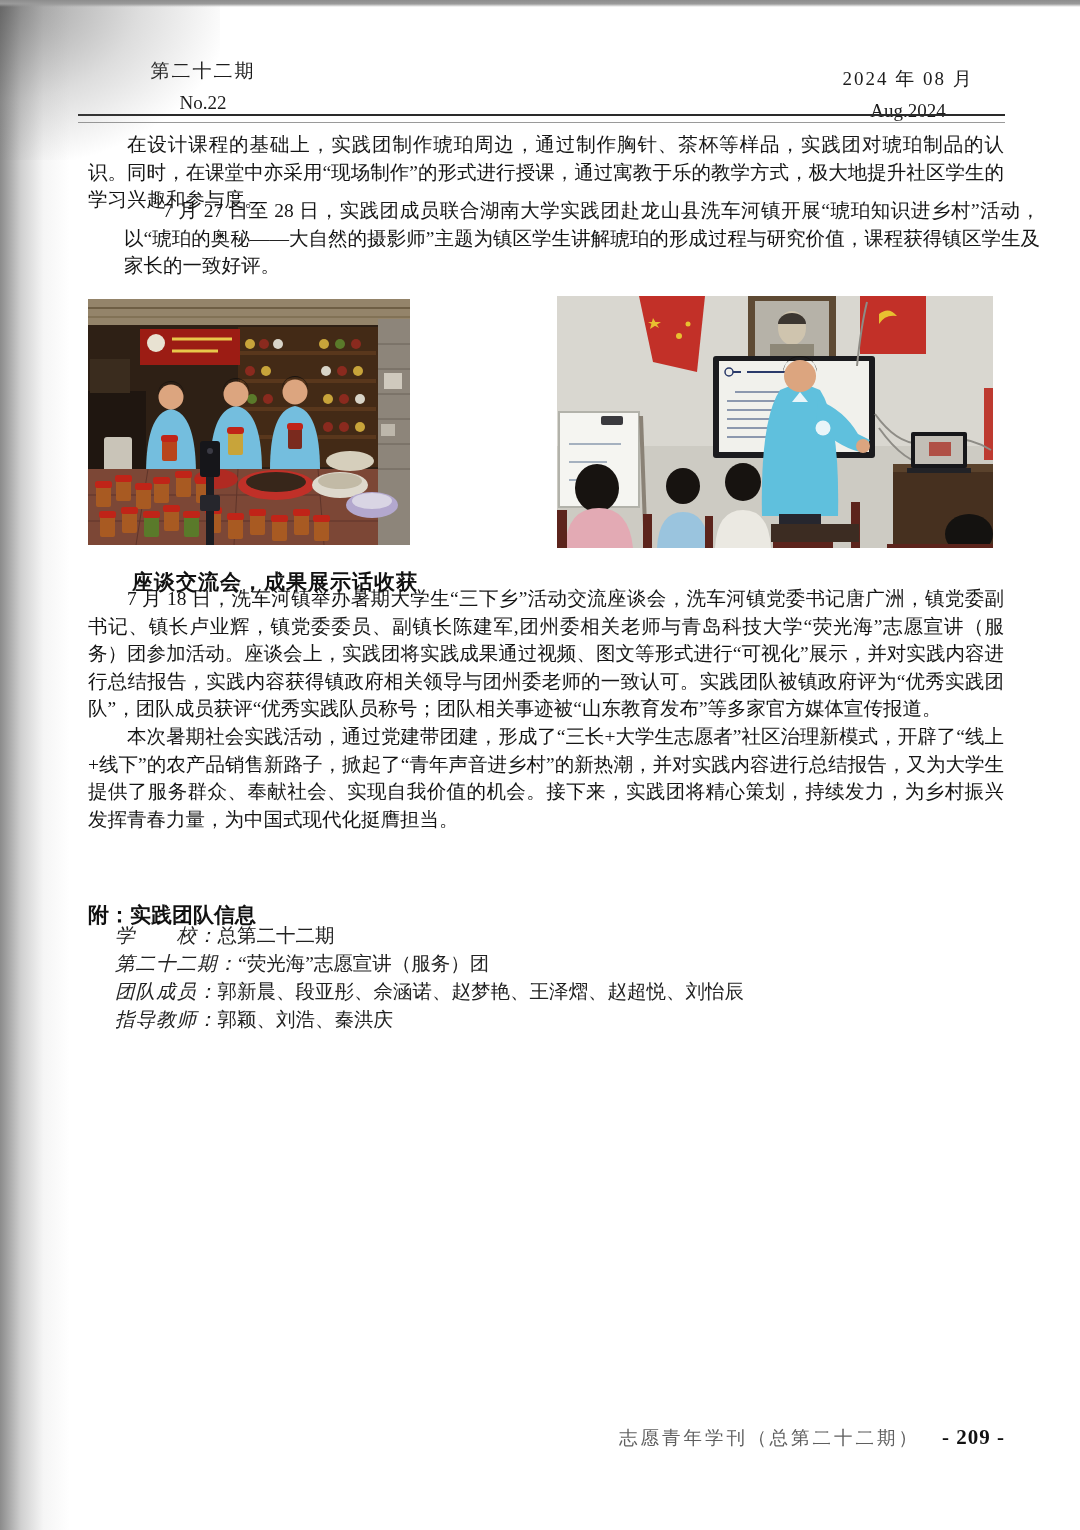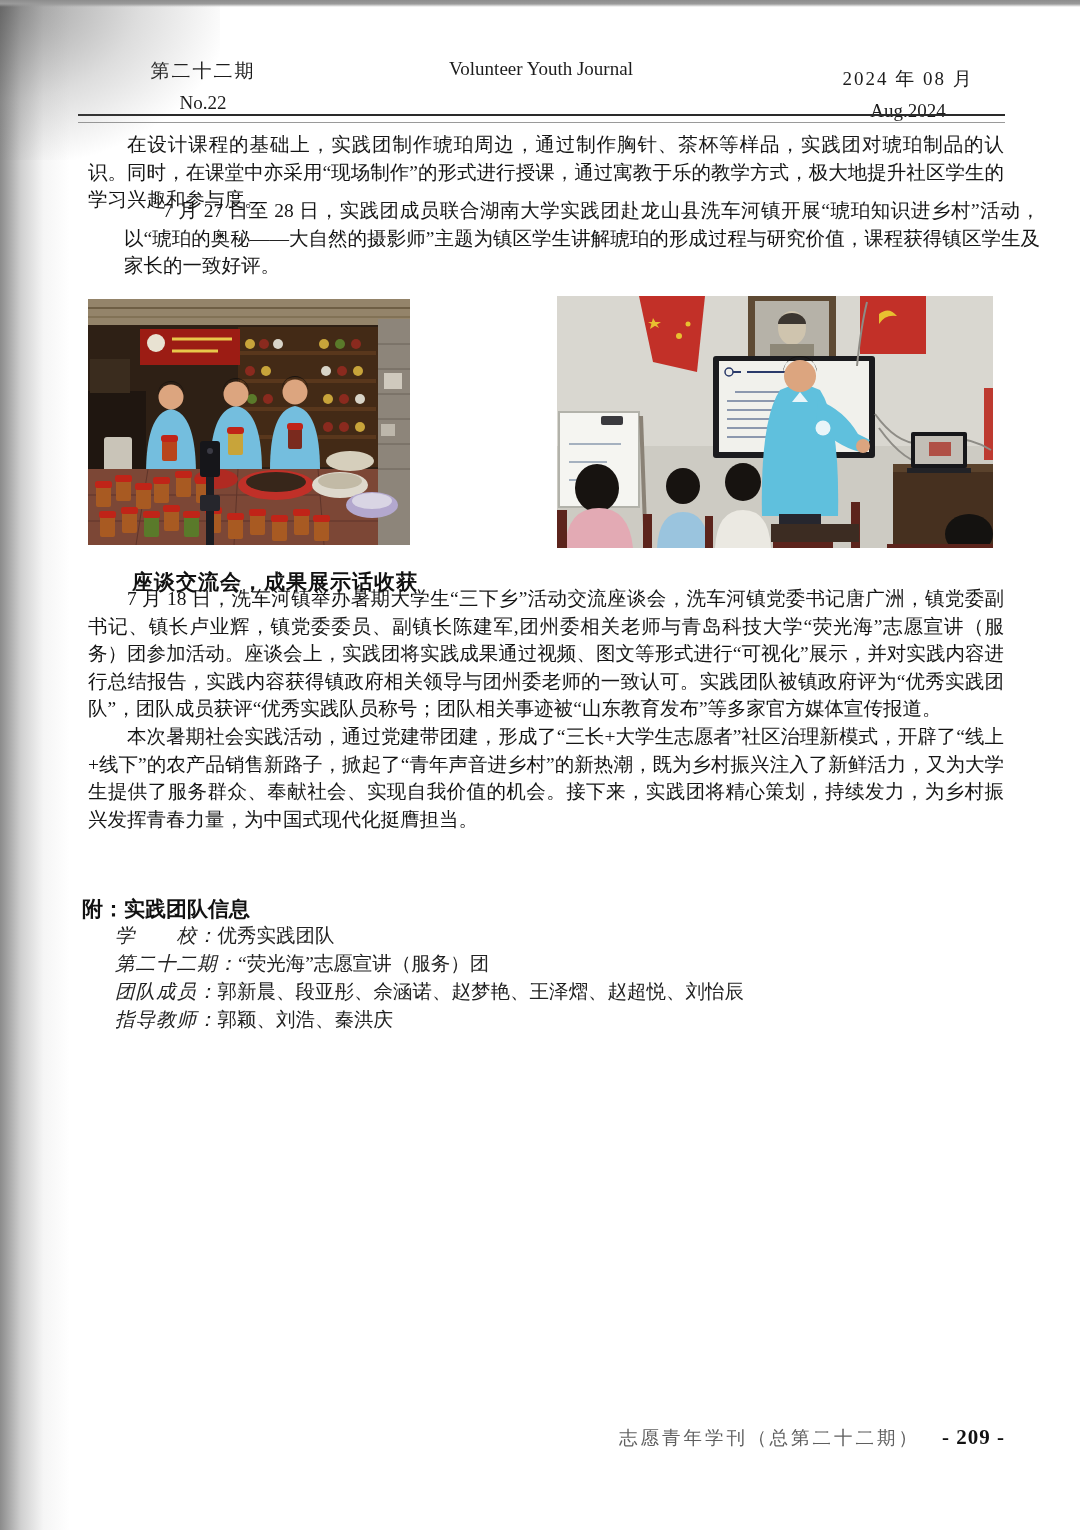--- a/index.html
+++ b/index.html
@@ -38,21 +38,21 @@
   
   .photo{position:absolute;display:block;}
   #photo-left{left:88px;top:299px;width:322px;height:246px;}
   #photo-right{left:557px;top:296px;width:436px;height:252px;}
 
   .caption{position:absolute;left:115px;top:551px;font-size:21px;font-weight:bold;
     color:#111;letter-spacing:1px;margin:17px;}
 
   
   .appendix-title{position:absolute;left:78px;top:891px;font-size:21px;font-weight:bold;
-    color:#111;font-family:"Liberation Sans","DejaVu Sans",sans-serif;margin:4px;}
+    color:#111;font-family:"Liberation Sans","DejaVu Sans",sans-serif;margin:10px;}
   .appendix-items{position:absolute;left:115px;top:922px;width:880px;}
   .appendix-item{font-size:19.5px;line-height:28px;color:#222;margin:0;
     font-family:"Liberation Serif","DejaVu Serif",serif;}
   .appendix-item .lbl{letter-spacing:1px;font-style:italic;}
 
   
   .footer{position:absolute;left:0;top:1425px;width:1005px;text-align:right;}
   .footer-journal{font-size:18.5px;color:#5f5f5f;letter-spacing:3px;}
   .footer-page{font-size:21px;color:#111;font-weight:bold;margin-left:18px;letter-spacing:1px;}
 </style>
@@ -60,21 +60,20 @@
 <body>
 
 <div class="page">
 
   <div class="hdr">
     <div class="hdr-left">
       <div class="hdr-cn">第二十二期</div>
       <div class="hdr-en">No.22</div>
     </div>
     <div class="hdr-center">
-      <div class="hdr-title-en">Volunteer Youth Journal</div>
     </div>
     <div class="hdr-right">
       <div class="hdr-cn">2024 年 08 月</div>
       <div class="hdr-en">Aug.2024</div>
     </div>
   </div>
   <div class="hdr-rule"></div>
 
   <p class="para" id="p1">在设计课程的基础上，实践团制作琥珀周边，通过制作胸针、茶杯等样品，实践团对琥珀制品的认识。同时，在课堂中亦采用“现场制作”的形式进行授课，通过寓教于乐的教学方式，极大地提升社区学生的学习兴趣和参与度。</p>
   <p class="para" id="p2">7 月 27 日至 28 日，实践团成员联合湖南大学实践团赴龙山县洗车河镇开展“琥珀知识进乡村”活动，以“琥珀的奥秘——大自然的摄影师”主题为镇区学生讲解琥珀的形成过程与研究价值，课程获得镇区学生及家长的一致好评。</p>
@@ -295,25 +294,25 @@
         <rect x="216" y="244" width="60" height="8"></rect>
       <rect x="294" y="206" width="9" height="46"></rect>
         <rect x="330" y="248" width="106" height="4"></rect>
     </g>
     <rect x="214" y="228" width="88" height="18" fill="#3c2c22"></rect>
   </svg>
 
   <p class="caption">座谈交流会，成果展示话收获</p>
 
   <p class="para" id="p3">7 月 18 日，洗车河镇举办暑期大学生“三下乡”活动交流座谈会，洗车河镇党委书记唐广洲，镇党委副书记、镇长卢业辉，镇党委委员、副镇长陈建军,团州委相关老师与青岛科技大学“荧光海”志愿宣讲（服务）团参加活动。座谈会上，实践团将实践成果通过视频、图文等形式进行“可视化”展示，并对实践内容进行总结报告，实践内容获得镇政府相关领导与团州委老师的一致认可。实践团队被镇政府评为“优秀实践团队”，团队成员获评“优秀实践队员称号；团队相关事迹被“山东教育发布”等多家官方媒体宣传报道。</p>
-  <p class="para" id="p4">本次暑期社会实践活动，通过党建带团建，形成了“三长+大学生志愿者”社区治理新模式，开辟了“线上+线下”的农产品销售新路子，掀起了“青年声音进乡村”的新热潮，既为乡村振兴注入了新鲜活力，又为大学生提供了服务群众、奉献社会、实现自我价值的机会。接下来，实践团将精心策划，持续发力，为乡村振兴发挥青春力量，为中国式现代化挺膺担当。</p>
+  <p class="para" id="p4">本次暑期社会实践活动，通过党建带团建，形成了“三长+大学生志愿者”社区治理新模式，开辟了“线上+线下”的农产品销售新路子，掀起了“青年声音进乡村”的新热潮，并对实践内容进行总结报告，又为大学生提供了服务群众、奉献社会、实现自我价值的机会。接下来，实践团将精心策划，持续发力，为乡村振兴发挥青春力量，为中国式现代化挺膺担当。</p>
 
   <p class="appendix-title">附：实践团队信息</p>
   <div class="appendix-items">
-    <p class="appendix-item"><span class="lbl">学　　校：</span><span>优秀实践团队</span></p>
+    <p class="appendix-item"><span class="lbl">学　　校：</span><span>总第二十二期</span></p>
     <p class="appendix-item"><span class="lbl">第二十二期：</span><span>“荧光海”志愿宣讲（服务）团</span></p>
     <p class="appendix-item"><span class="lbl">团队成员：</span><span>郭新晨、段亚彤、佘涵诺、赵梦艳、王泽熠、赵超悦、刘怡辰</span></p>
     <p class="appendix-item"><span class="lbl">指导教师：</span><span>郭颖、刘浩、秦洪庆</span></p>
   </div>
 
   <div class="footer">
     <span class="footer-journal">志愿青年学刊（总第二十二期）</span>
     <span class="footer-page">- 209 -</span>
   </div>
 

